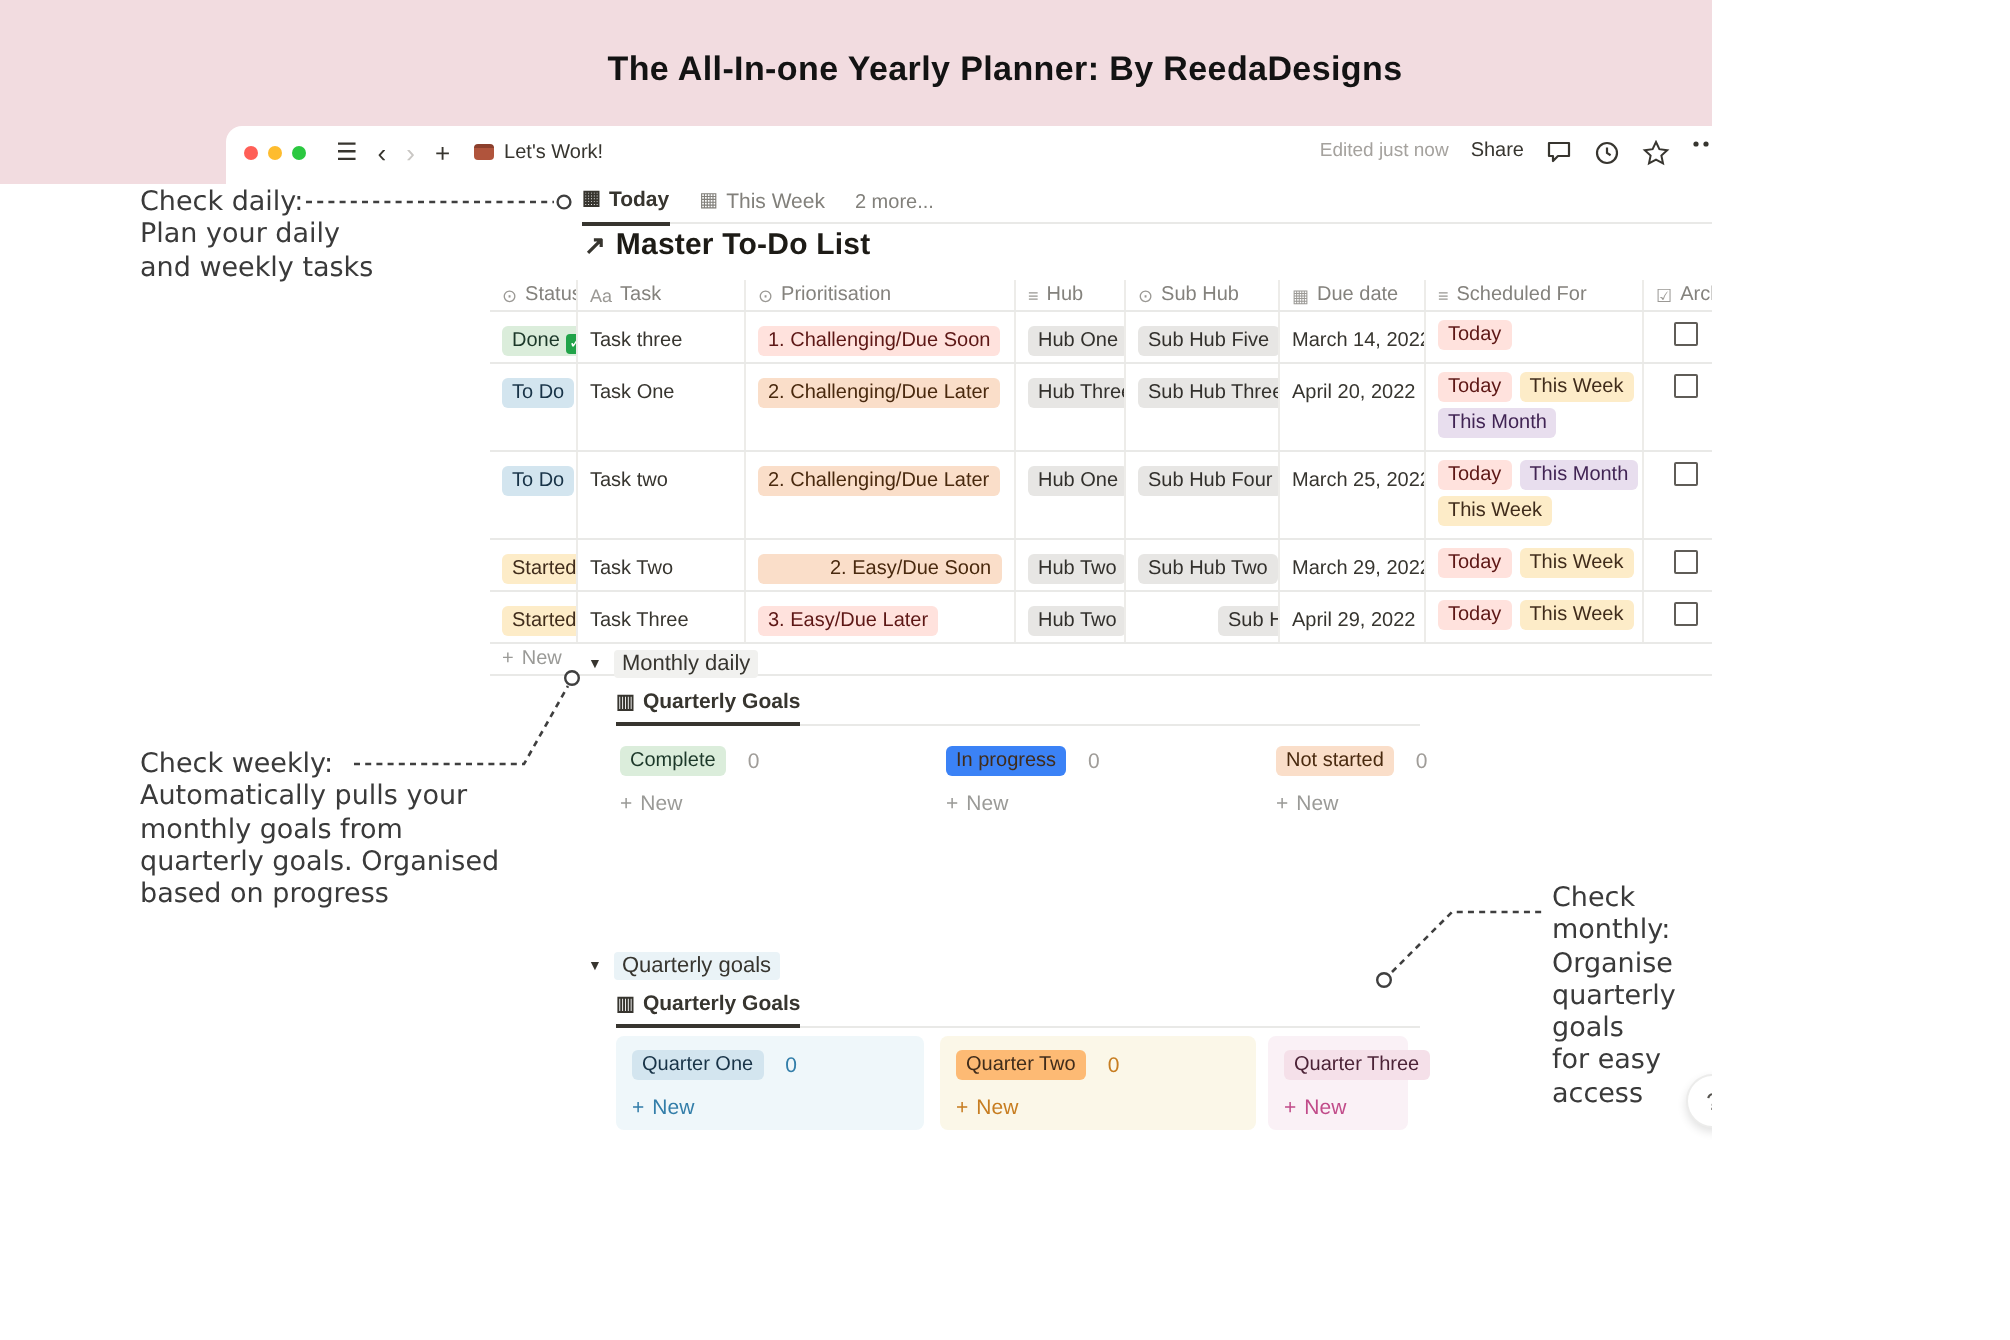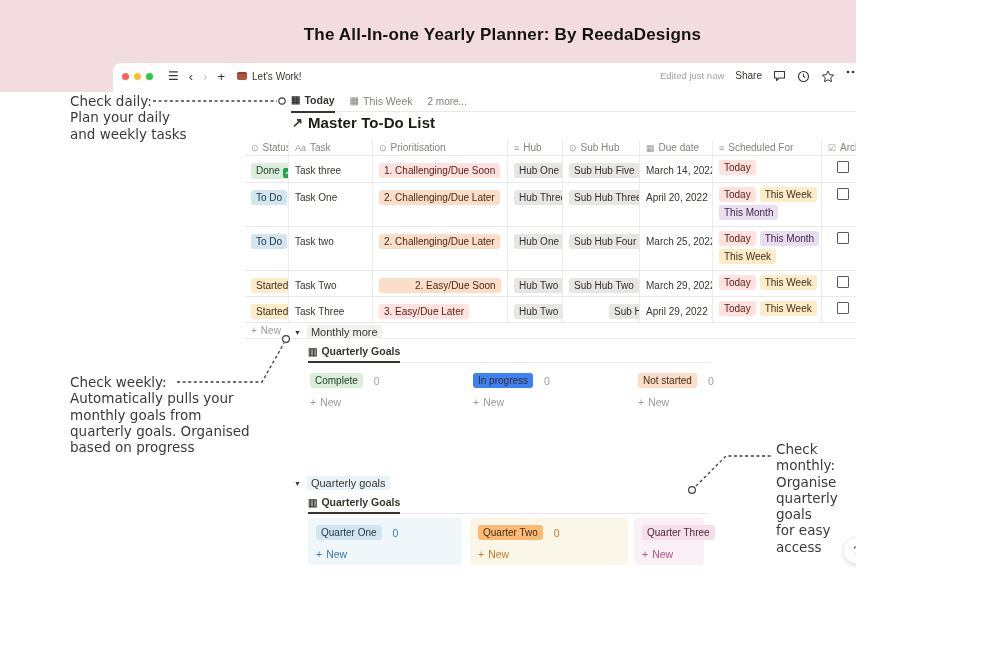--- a/index.html
+++ b/index.html
@@ -278,21 +278,21 @@
         </div>
       </div>
     <div class="tnew">
       <span>+</span>
       <span>New</span>
     </div>
   </div>
 
   <div class="section-head" style="left:294px;top:325px">
     <span class="toggle">▼</span>
-    <span class="sec-title" id="sec-title-0" style="background: rgb(241, 241, 239);">Monthly more</span>
+    <span class="sec-title" id="sec-title-0" style="background: rgb(241, 241, 239);">Monthly daily</span>
   </div>
   <div class="view-tab" style="left:308px;top:345px">
     <span class="vico">▥</span>
     <span>Quarterly Goals</span>
   </div>
   <div class="sec-line" style="left:308px;top:362px;width:402px"></div>
   <div class="bgroups" style="left:310px;top:373px;width:420px;height:36px">
       <div class="bgroup" style="left: 0px;">
         <div class="bg-head">
           <span class="tag" style="background: rgb(219, 237, 219); color: rgb(28, 56, 41);">Complete</span>

